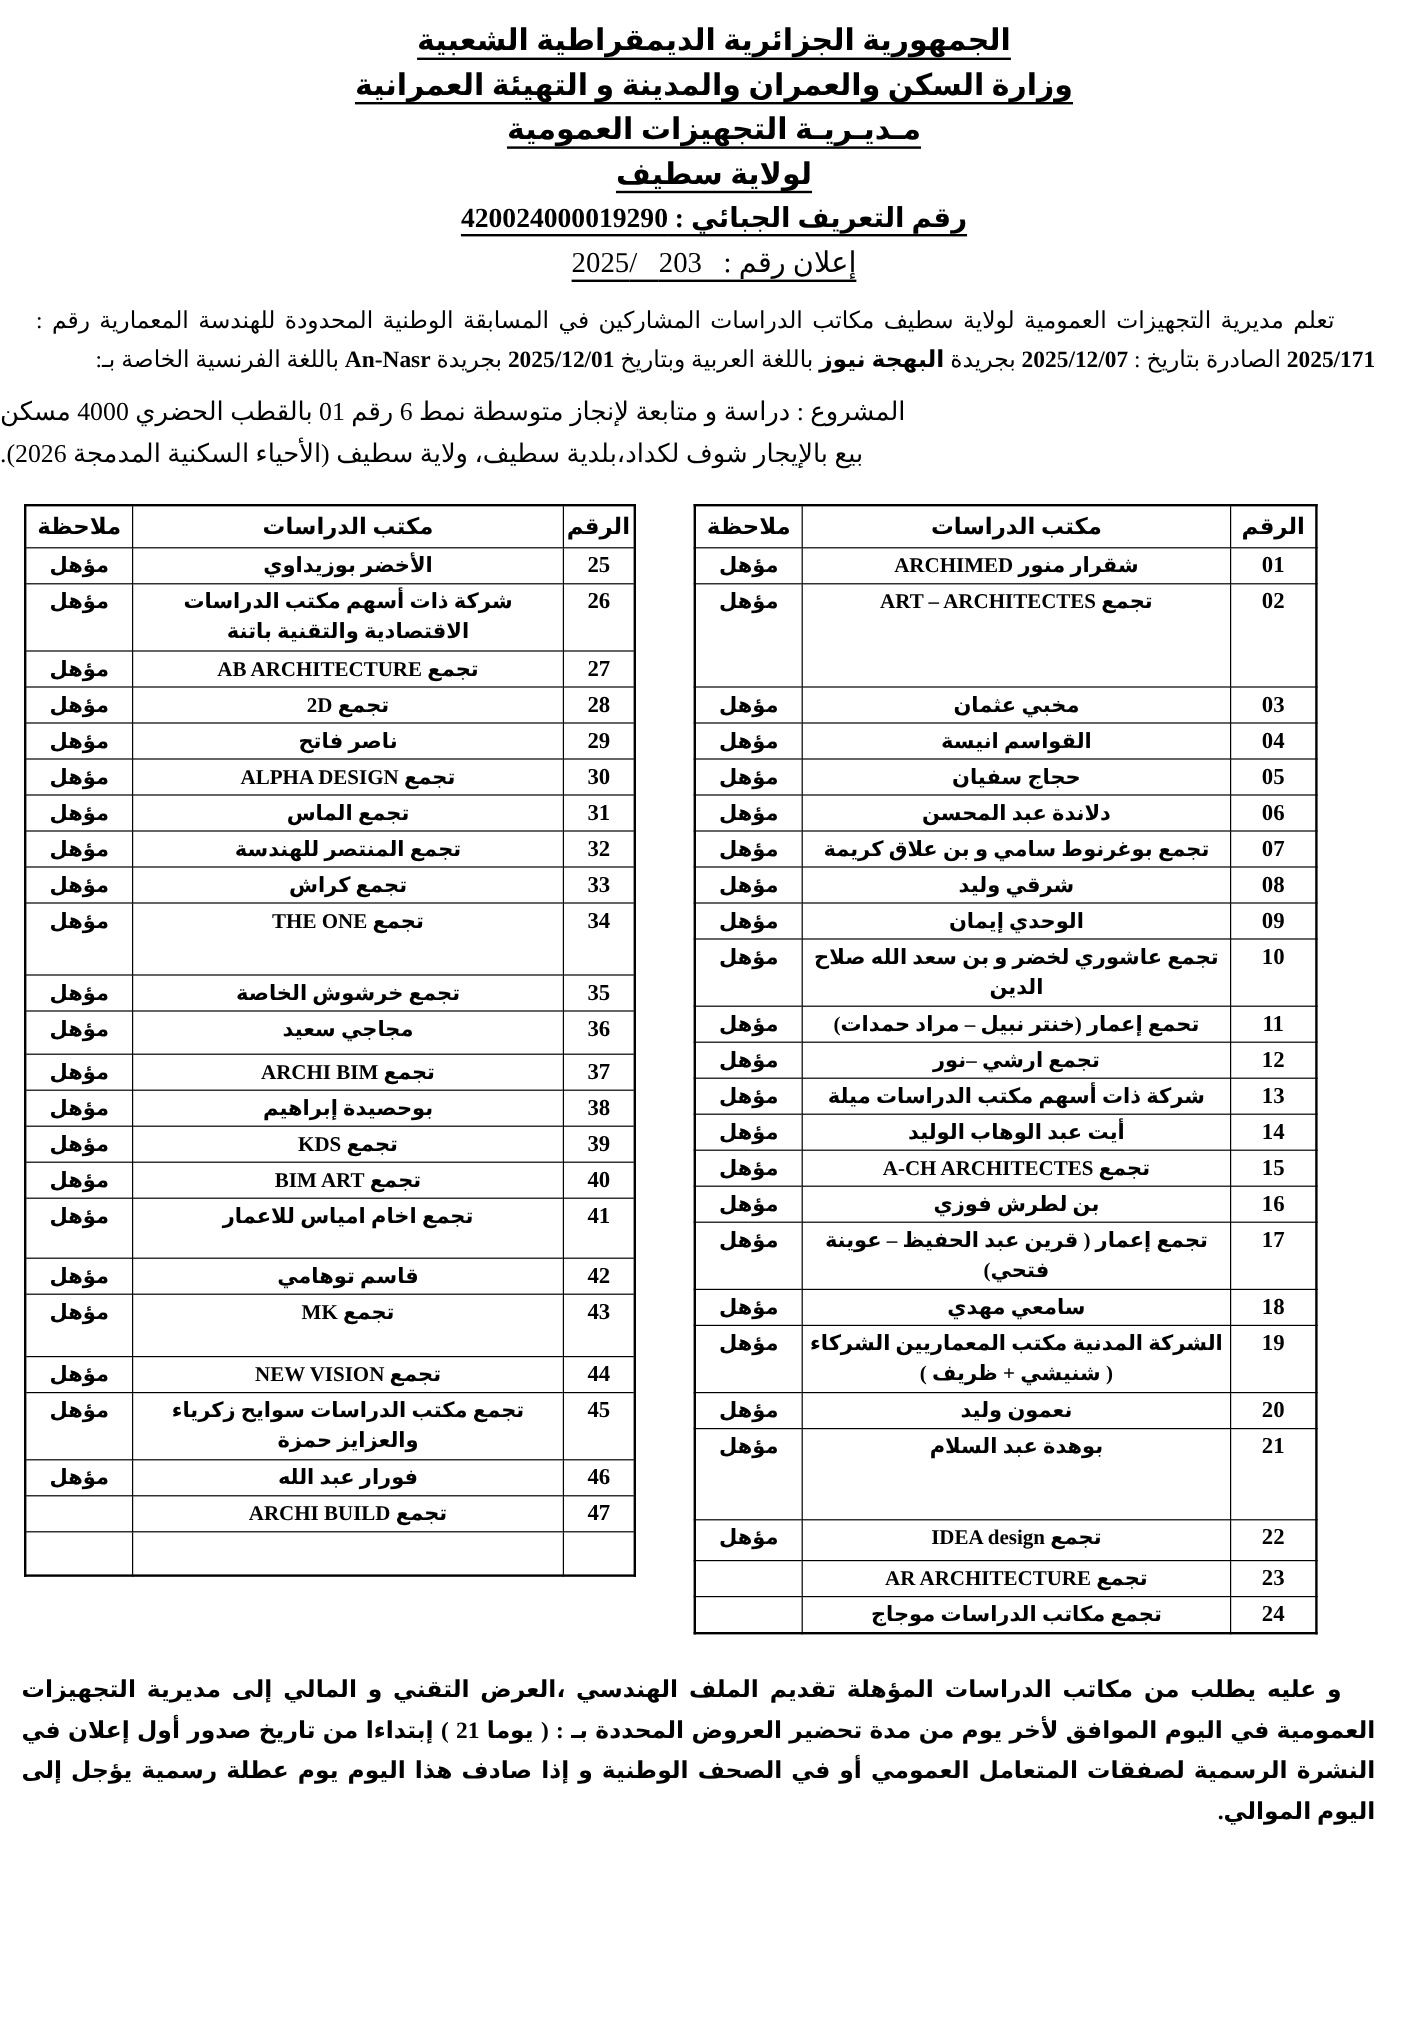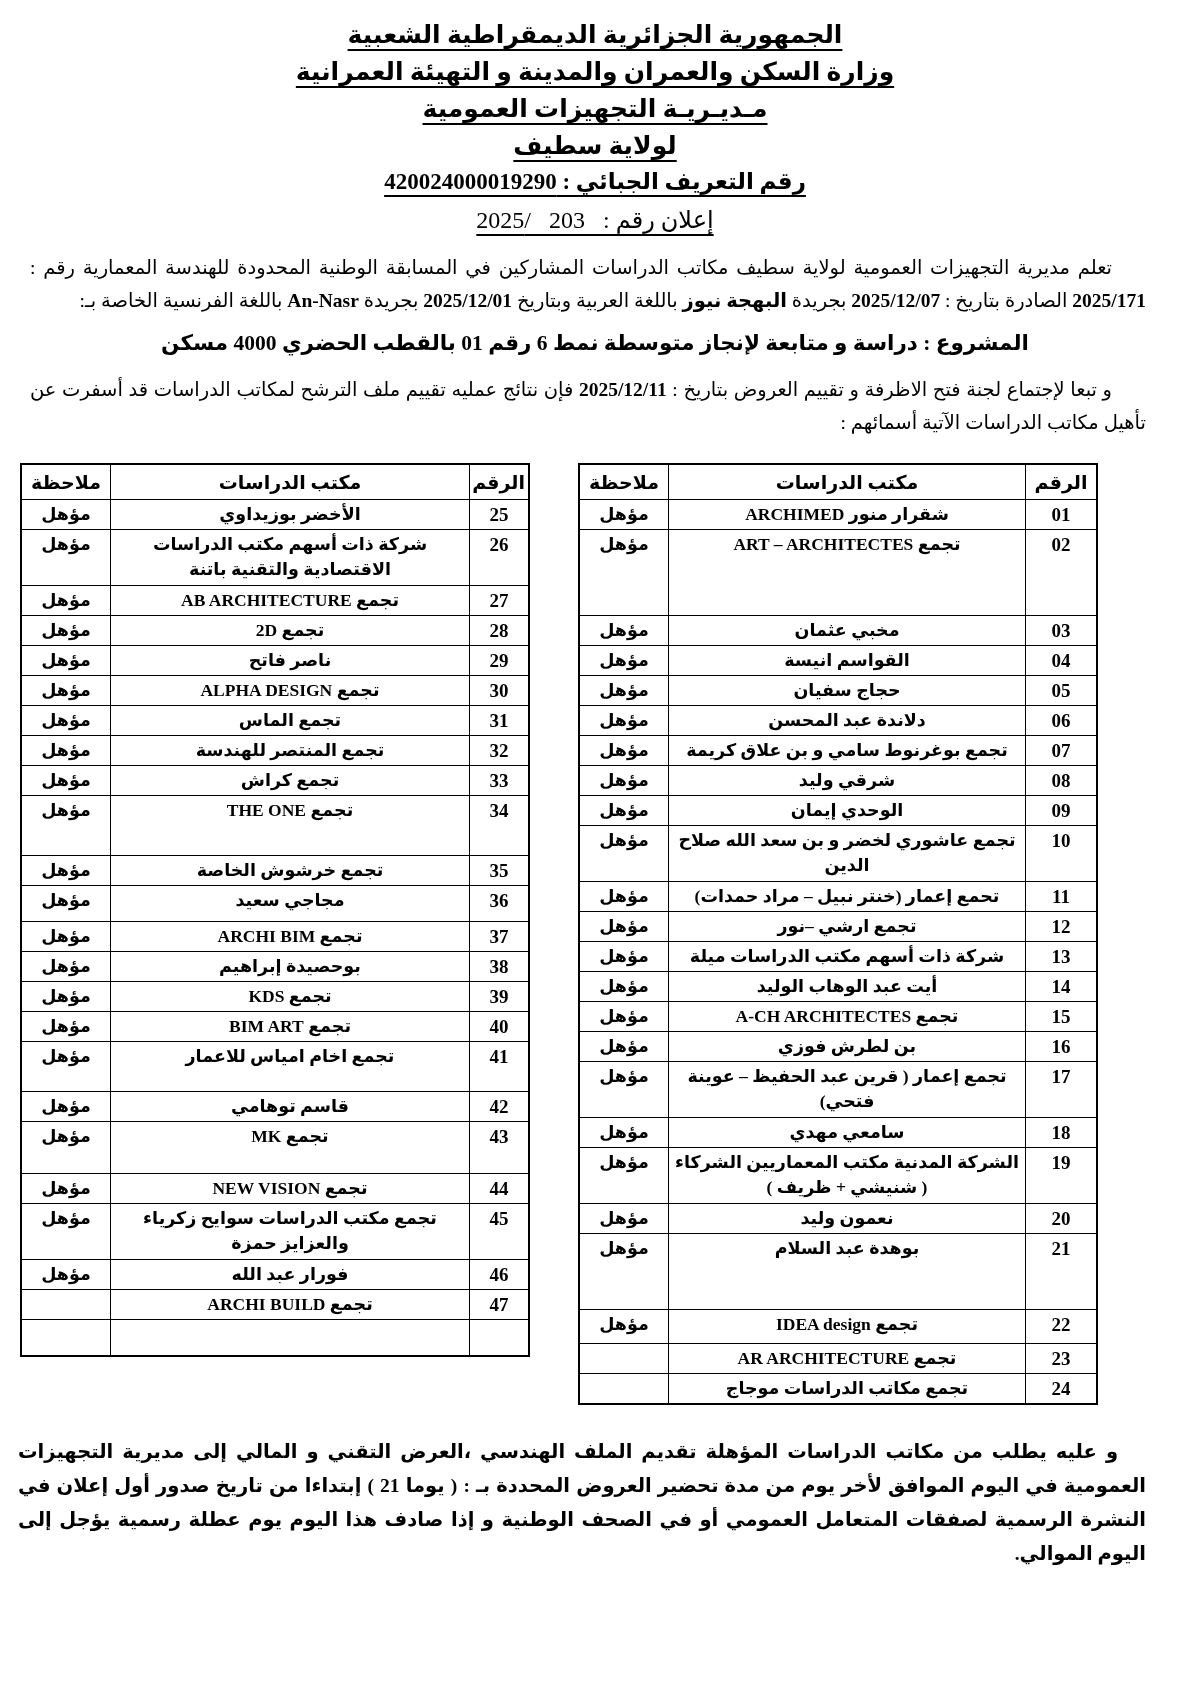--- a/index.html
+++ b/index.html
@@ -24,21 +24,21 @@
   .h-line.small{font-size:23px;line-height:35px;}
   .announce{text-align:center;font-weight:normal;font-size:24px;line-height:38px;margin-top:2px;}
   .para{
     margin:12px 44px 0 30px;
     font-size:19.5px;line-height:33px;
     text-align:justify;
     text-indent:34px;
   }
   .b{font-weight:bold;}
   .project{
-    text-align:center;font-weight:bold;
+    text-align:left;font-weight:normal;
     font-size:21.5px;line-height:35px;
     margin-top:9px;
   }
   .tables-row{
     display:flex;align-items:flex-start;
     margin:24px 92px 0 64px;
     gap:48px;
   }
   table{
     border-collapse:collapse;table-layout:fixed;
@@ -85,23 +85,23 @@
     <div class="h-line"><span>مـديـريـة التجهيزات العمومية</span></div>
     <div class="h-line"><span>لولاية سطيف</span></div>
     <div class="h-line small"><span>رقم التعريف الجبائي : 420024000019290</span></div>
     <div class="announce serif-mixed"><span>إعلان رقم :&nbsp;&nbsp;&nbsp;203&nbsp;&nbsp;&nbsp;/2025</span></div>
   </div>
 
   <p class="para serif-mixed"><span>تعلم مديرية التجهيزات العمومية لولاية سطيف مكاتب الدراسات المشاركين في المسابقة الوطنية المحدودة للهندسة المعمارية رقم : </span><span class="b">2025/171</span><span> الصادرة بتاريخ : </span><span class="b">2025/12/07</span><span> بجريدة </span><span class="b">البهجة نيوز</span><span> باللغة العربية وبتاريخ </span><span class="b">2025/12/01</span><span> بجريدة </span><span class="b">An-Nasr</span><span> باللغة الفرنسية الخاصة بـ:</span></p>
 
   <div class="project serif-mixed">
     <div>المشروع : دراسة و متابعة  لإنجاز متوسطة  نمط 6 رقم 01 بالقطب الحضري 4000 مسكن</div>
+    <div>بيع بالإيجار شوف لكداد،بلدية سطيف، ولاية سطيف (الأحياء السكنية المدمجة 2026).</div>
   </div>
 
-  <p class="para serif-mixed"><span>و تبعا لإجتماع لجنة فتح الاظرفة و تقييم العروض بتاريخ : </span><span class="b">2025/12/11</span><span> فإن نتائج عمليه تقييم ملف الترشح لمكاتب الدراسات قد أسفرت عن تأهيل مكاتب الدراسات الآتية أسمائهم :</span></p>
 
   <div class="tables-row">
 
     <table class="t-first">
       <thead>
         <tr>
           <th class="c-num">الرقم</th>
           <th class="c-office">مكتب الدراسات</th>
           <th class="c-note">ملاحظة</th>
         </tr>

